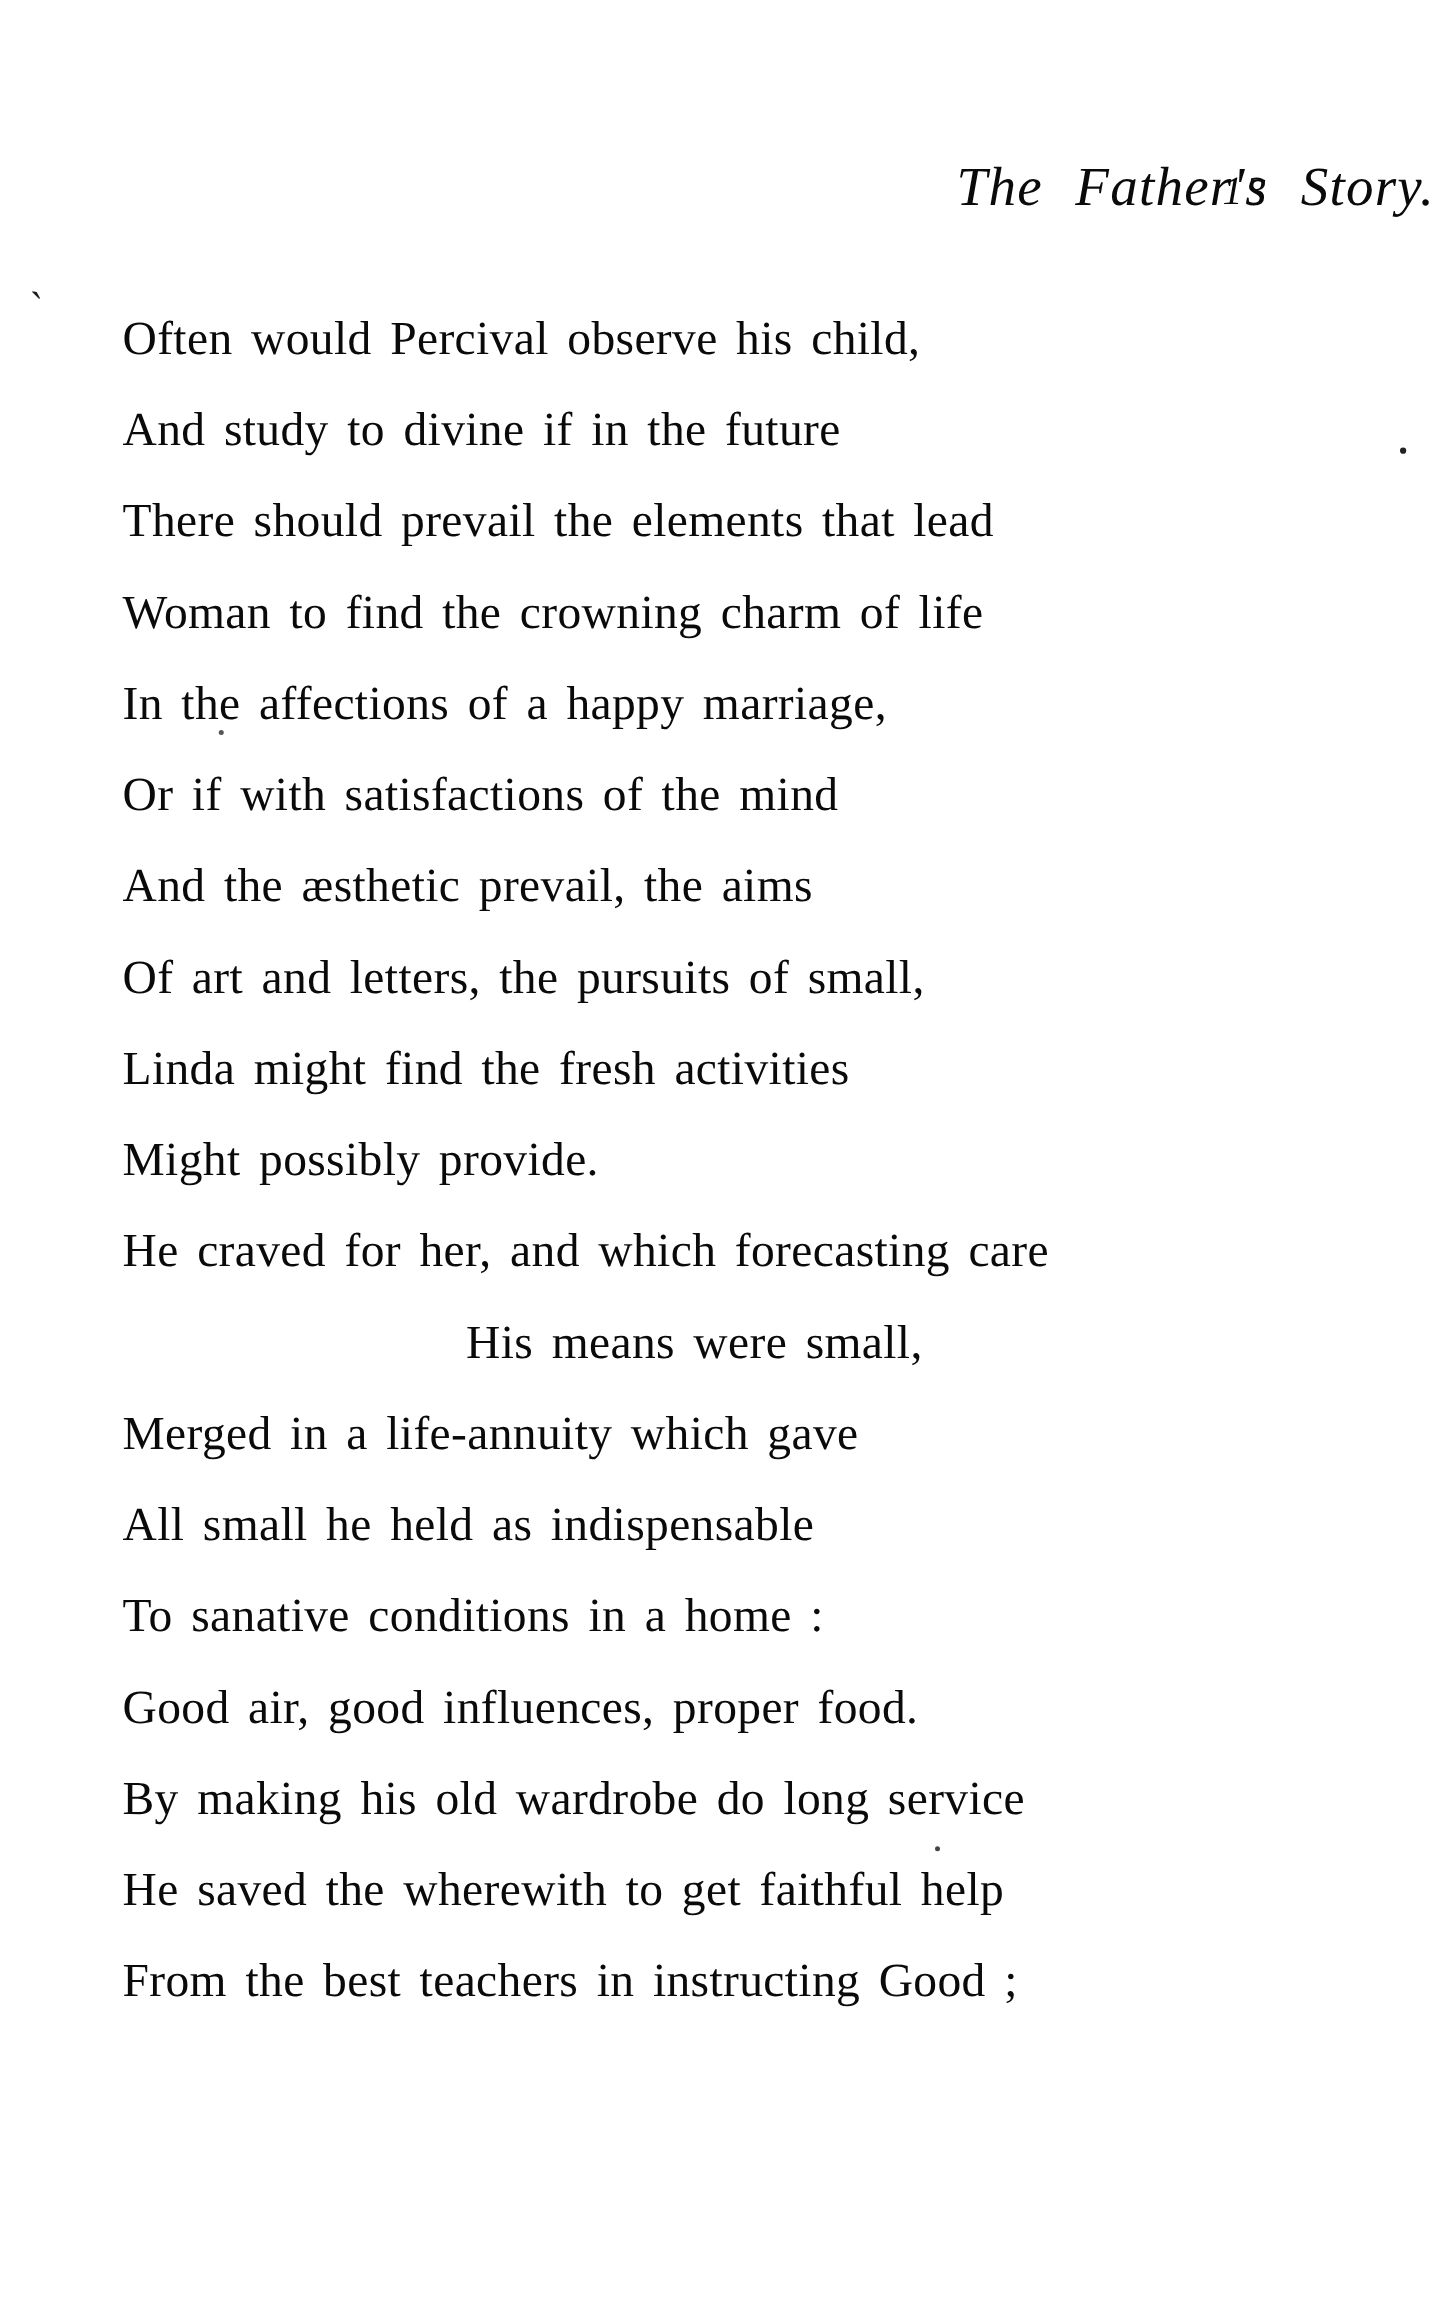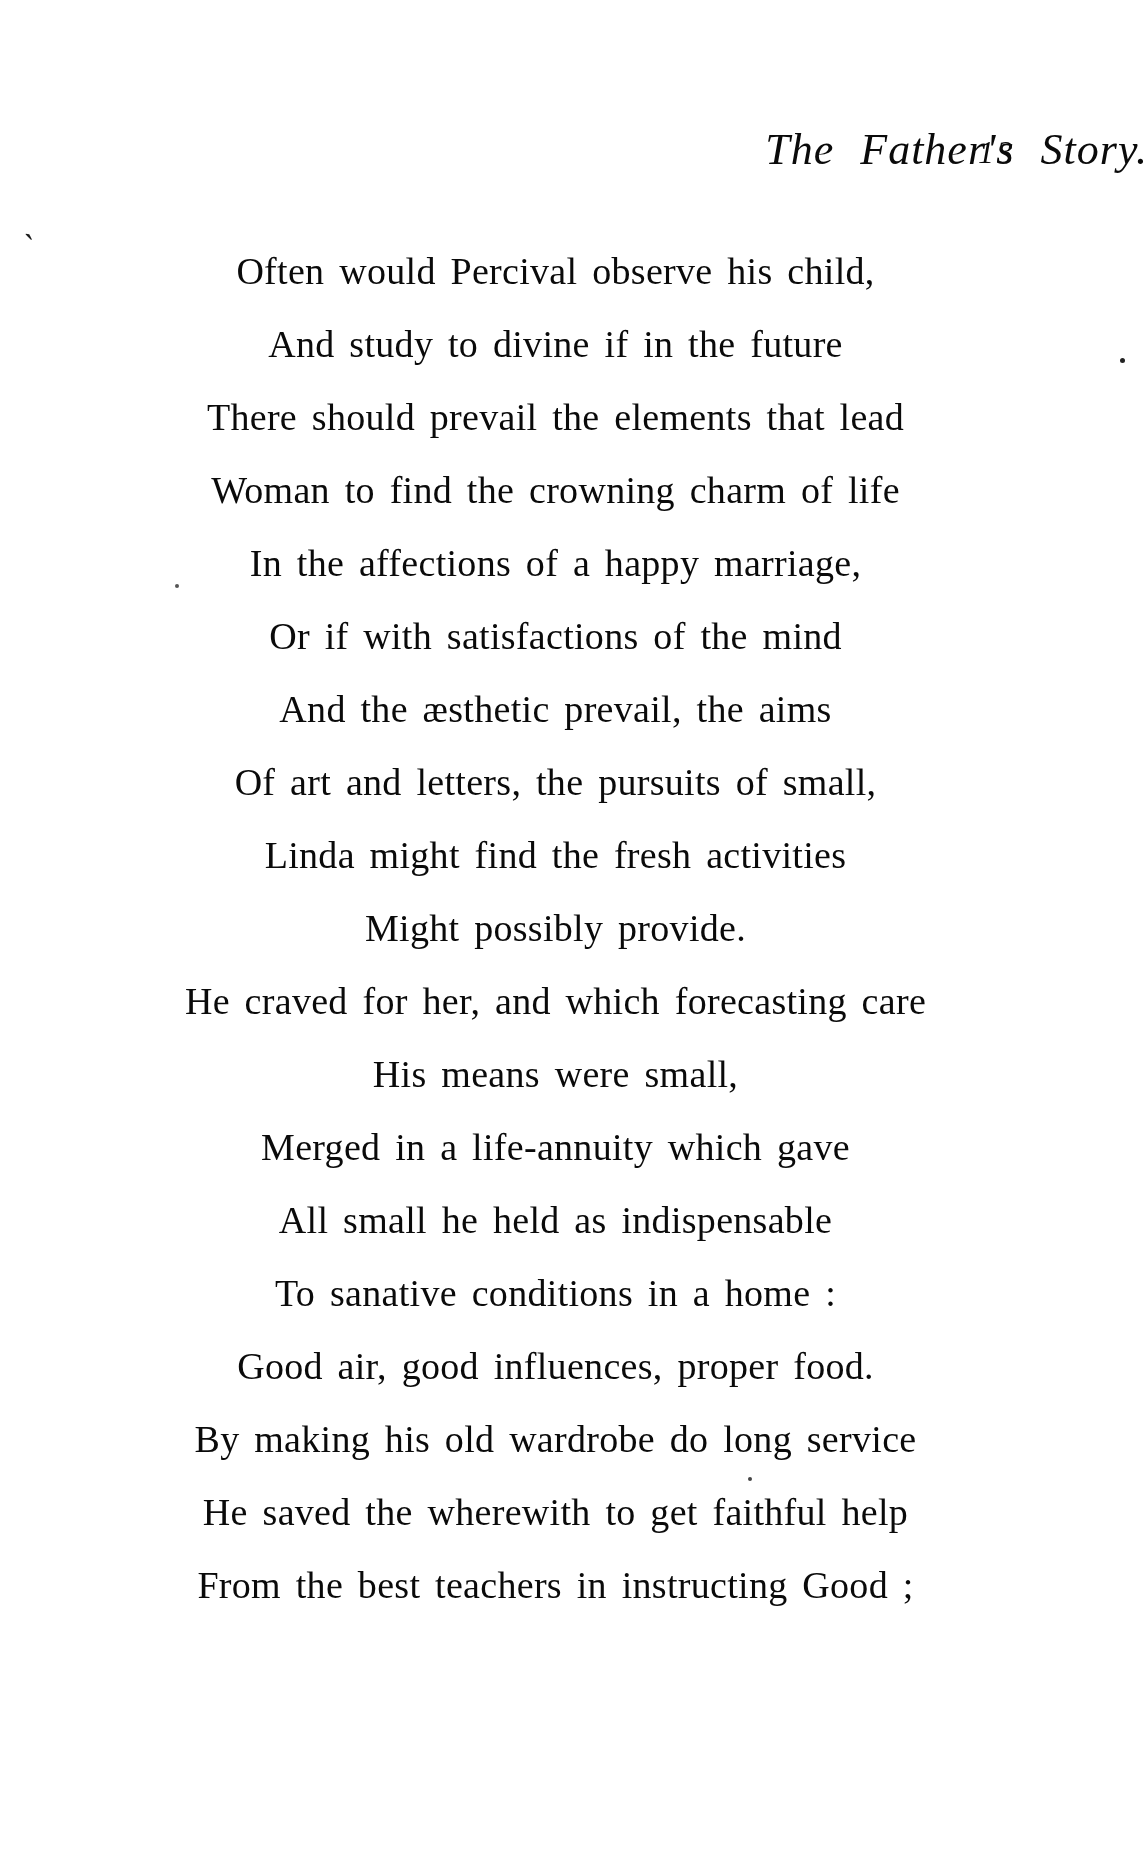--- a/index.html
+++ b/index.html
@@ -53,21 +53,21 @@
     left: 98px;
     width: 915px;
     font-size: 38px;
     line-height: 73px;
     word-spacing: 5px;
     letter-spacing: 0.3px;
     white-space: nowrap;
   }
   .poem-line {
     height: 73px;
-    text-align: center;
+    text-align: left;
   }
   .poem-line.right {
     text-align: center;
   }
   .speck {
     position: absolute;
     background: #333333;
     border-radius: 50%;
   }
   .speck.s1 { left: 175px; top: 584px; width: 4px; height: 4px; background: #555555; }

